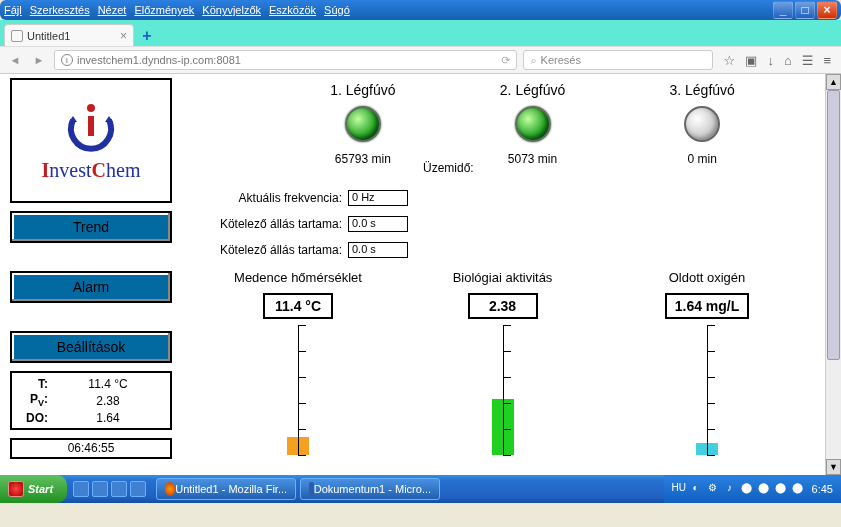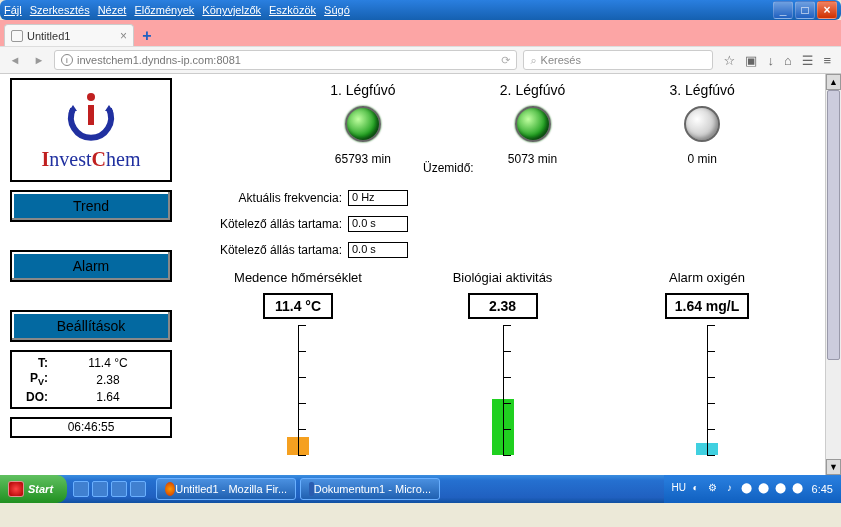--- a/index.html
+++ b/index.html
@@ -6,41 +6,41 @@
   body { font-family: Arial, sans-serif; width: 841px; height: 527px; overflow: hidden; background: #ece9d8; }
   .xp-menubar { height: 20px; background: linear-gradient(to bottom, #2a7fe0, #1560b0); display: flex; align-items: center; padding: 0 4px; font-size: 11px; color: white; gap: 8px; border-radius: 6px; }
   .xp-menubar span { text-decoration: underline; cursor: default; }
   .xp-controls { margin-left: auto; display: flex; gap: 2px; }
   .xp-btn { width: 20px; height: 18px; border-radius: 3px; display: flex; align-items: center; justify-content: center; font-size: 12px; font-weight: bold; color: white; }
   .xp-min { background: linear-gradient(to bottom,#6fa0e0,#2060c0); border:1px solid #fff3; }
   .xp-max { background: linear-gradient(to bottom,#6fa0e0,#2060c0); border:1px solid #fff3; }
   .xp-close { background: linear-gradient(to bottom,#f08060,#d03000); border:1px solid #fff3; }
 
   
-  .tabbar { height: 26px; background: #fca5a5; display: flex; align-items: flex-end; padding: 0 4px; }
+  .tabbar { height: 26px; background: #5eead4; display: flex; align-items: flex-end; padding: 0 4px; }
   .tab { background: #f8f8f8; border: 1px solid #ccc; border-bottom: none; border-radius: 4px 4px 0 0; height: 22px; width: 130px; display: flex; align-items: center; padding: 0 6px; font-size: 11px; color: #333; }
   .tab .tx { flex: 1; }
   .tab .x { color: #888; font-size: 12px; }
   .newtab { width: 22px; height: 20px; display: flex; align-items: center; justify-content: center; color: #2060c0; font-size: 16px; font-weight: bold; margin-left: 2px; }
 
   
   .urlbar { height: 28px; background: #f5f5f5; border-top: 1px solid #ddd; border-bottom: 1px solid #ccc; display: flex; align-items: center; padding: 0 6px; gap: 6px; font-size: 11px; color: #555; }
   .navarrow { width: 18px; text-align: center; color: #999; }
   .urlfield { flex: 1; border: 1px solid #ccc; border-radius: 3px; height: 20px; display: flex; align-items: center; padding: 0 6px; background: #fff; color: #777; font-size: 11px; }
   .urlfield .info { width:12px; height:12px; border:1px solid #888; border-radius:50%; display:inline-flex; align-items:center; justify-content:center; font-size:8px; margin-right:4px; color:#666;}
   .searchfield { width: 190px; border: 1px solid #ccc; border-radius: 3px; height: 20px; display: flex; align-items: center; padding: 0 6px; background: #fff; color: #888; gap:4px;}
   .toolbar-icons { display: flex; gap: 10px; color: #666; font-size: 13px; padding: 0 4px; }
 
   
   .page { display: flex; height: calc(527px - 24px - 20px - 26px - 28px - 28px); background: #fff; }
   .sidebar { width: 180px; background: #fff; padding: 4px 8px 4px 10px; display: flex; flex-direction: column; gap: 8px; }
   .main { flex: 1; background: #fff; padding: 8px 18px 0 18px; position: relative; overflow: hidden; }
 
   .panel { border: 2px solid #000; background: #fff; padding: 3px; }
-  .logo-panel { height: 104px; display: flex; align-items: center; justify-content: center; }
+  .logo-panel { height: 125px; display: flex; align-items: center; justify-content: center; }
   .logo-inner { text-align: center; }
   .logo-svg { width: 60px; height: 55px; }
   .logo-text { font-family: 'Times New Roman', serif; font-size: 20px; }
   .logo-text .ic { color: #c02020; font-weight: bold; }
   .logo-text .nvest, .logo-text .hem { color: #2030a0; }
 
   .nav-btn { border: 2px solid #000; box-shadow: inset -2px -2px 0 #888, inset 2px 2px 0 #fff; background: #0369a1; height: 32px; display: flex; align-items: center; justify-content: center; font-size: 14px; font-weight: normal; cursor: pointer; }
 
   .readings-panel { border: 2px solid #000; padding: 2px 6px; font-size: 12px; }
   .readings-panel .row { display: flex; align-items: center; height: 17px; }
@@ -255,21 +255,21 @@
               <span style="top:20%"></span>
               <span style="top:40%"></span>
               <span style="top:60%"></span>
               <span style="top:80%"></span>
               <span style="top:100%"></span>
             </div>
           <div class="bar bar-green2"></div>
         </div>
       </div>
       <div class="gauge">
-        <h5>Alarm oxigén</h5>
+        <h5>Oldott oxigén</h5>
         <div class="gval">1.64  mg/L</div>
         <div class="gauge-scale">
           <div class="scale-line"></div>
           <div class="ticks">
               <span style="top:0"></span>
               <span style="top:20%"></span>
               <span style="top:40%"></span>
               <span style="top:60%"></span>
               <span style="top:80%"></span>
               <span style="top:100%"></span>

